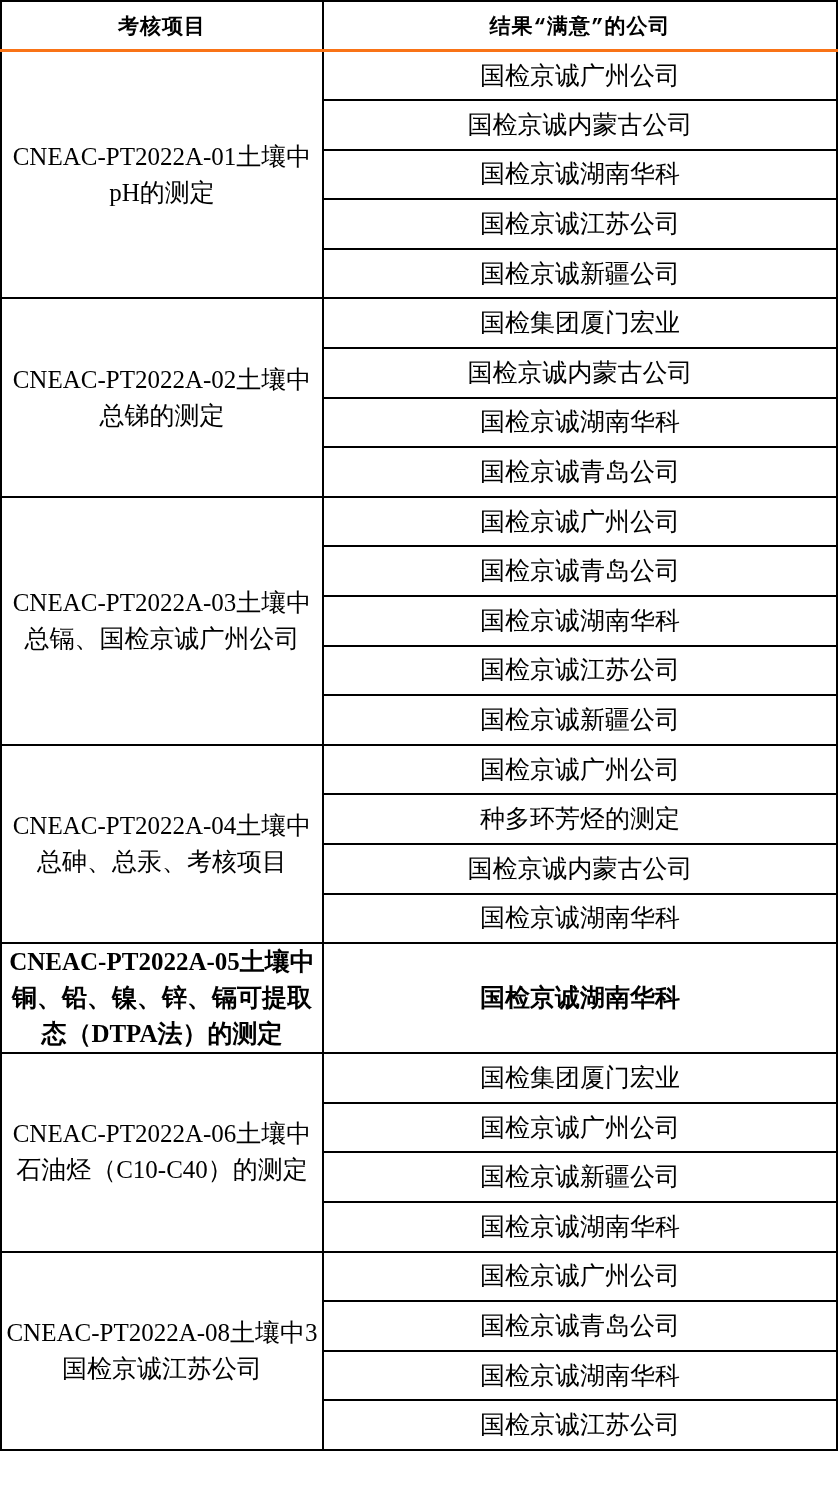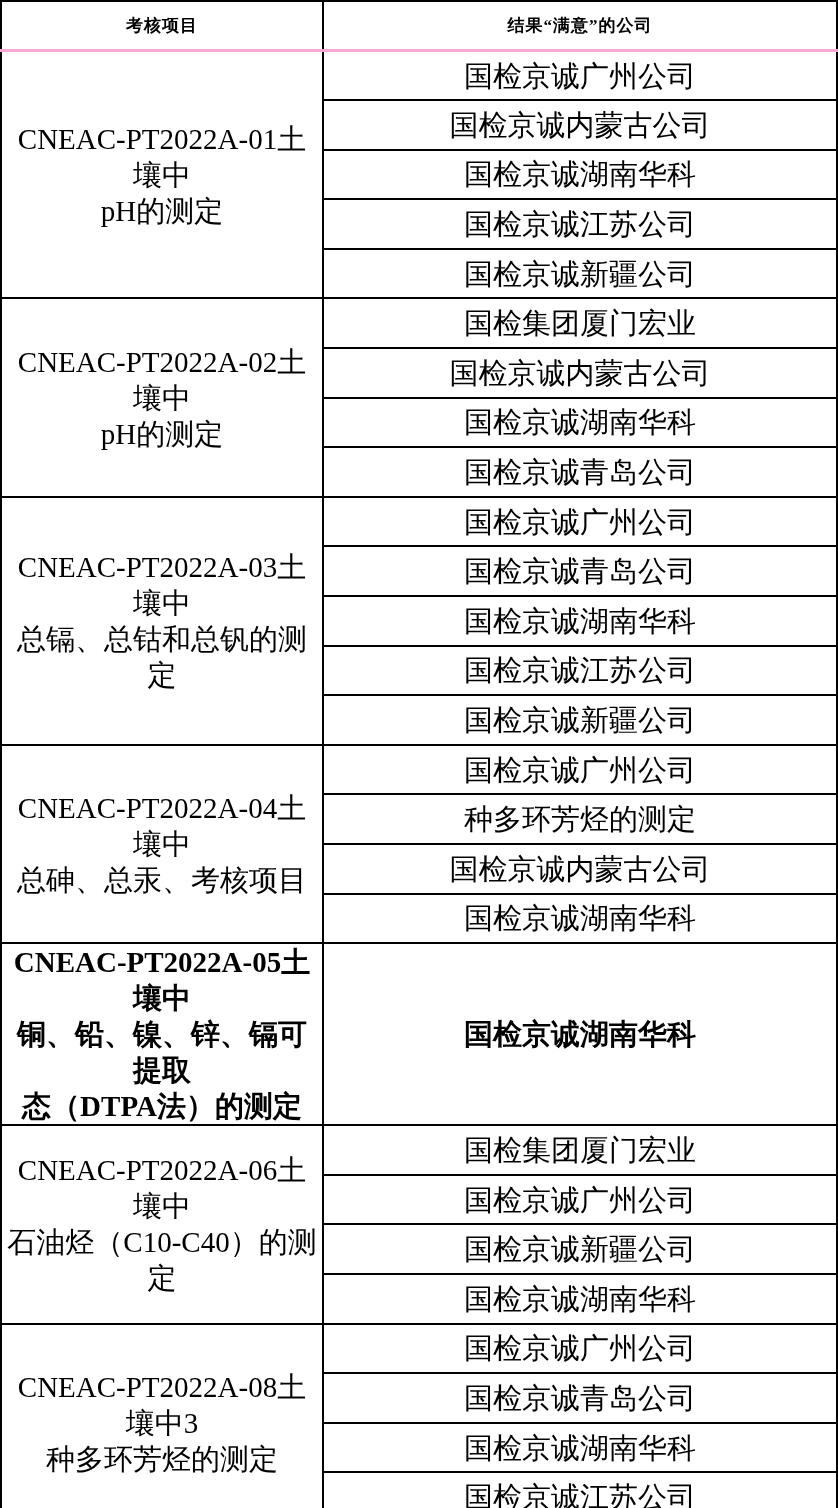--- a/index.html
+++ b/index.html
@@ -18,29 +18,30 @@
     table-layout: fixed;
     background: #ffffff;
   }
   table.results col.col-item { width: 322px; }
   table.results th,
   table.results td {
     border: 2px solid #000000;
     text-align: center;
     vertical-align: middle;
     padding: 0 4px;
-    font-size: 29px;
+    font-size: 25px;
     overflow: hidden;
   }
   table.results thead th {
     height: 47px;
     font-weight: bold;
-    font-size: 17px;
-    border-bottom: 3px solid #f9a8d4;
+    font-size: 21px;
+    border-bottom: 3px solid #f97316;
     letter-spacing: 1px;
+    font-family: Liberation Mono, monospace;
   }
   tr.company-row { height: 49.6px; }
   td.item-cell {
     white-space: pre-line;
     line-height: 36px;
     font-size: 21px;
     padding: 4px 2px;
   }
   td.company-cell {
     font-size: 21px;
@@ -76,36 +77,36 @@
     </tr>
     <tr class="company-row">
       <td class="company-cell">国检京诚江苏公司</td>
     </tr>
     <tr class="company-row">
       <td class="company-cell">国检京诚新疆公司</td>
     </tr>
 
     <tr class="company-row">
       <td class="item-cell" rowspan="4">CNEAC-PT2022A-02土壤中
-pH的测定</td>
+总锑的测定</td>
       <td class="company-cell">国检集团厦门宏业</td>
     </tr>
     <tr class="company-row">
       <td class="company-cell">国检京诚内蒙古公司</td>
     </tr>
     <tr class="company-row">
       <td class="company-cell">国检京诚湖南华科</td>
     </tr>
     <tr class="company-row">
       <td class="company-cell">国检京诚青岛公司</td>
     </tr>
 
     <tr class="company-row">
       <td class="item-cell" rowspan="5">CNEAC-PT2022A-03土壤中
-总镉、总钴和总钒的测定</td>
+总镉、国检京诚广州公司</td>
       <td class="company-cell">国检京诚广州公司</td>
     </tr>
     <tr class="company-row">
       <td class="company-cell">国检京诚青岛公司</td>
     </tr>
     <tr class="company-row">
       <td class="company-cell">国检京诚湖南华科</td>
     </tr>
     <tr class="company-row">
       <td class="company-cell">国检京诚江苏公司</td>
@@ -146,21 +147,21 @@
     </tr>
     <tr class="company-row">
       <td class="company-cell">国检京诚新疆公司</td>
     </tr>
     <tr class="company-row">
       <td class="company-cell">国检京诚湖南华科</td>
     </tr>
 
     <tr class="company-row">
       <td class="item-cell" rowspan="4">CNEAC-PT2022A-08土壤中3
-种多环芳烃的测定</td>
+国检京诚江苏公司</td>
       <td class="company-cell">国检京诚广州公司</td>
     </tr>
     <tr class="company-row">
       <td class="company-cell">国检京诚青岛公司</td>
     </tr>
     <tr class="company-row">
       <td class="company-cell">国检京诚湖南华科</td>
     </tr>
     <tr class="company-row">
       <td class="company-cell">国检京诚江苏公司</td>

